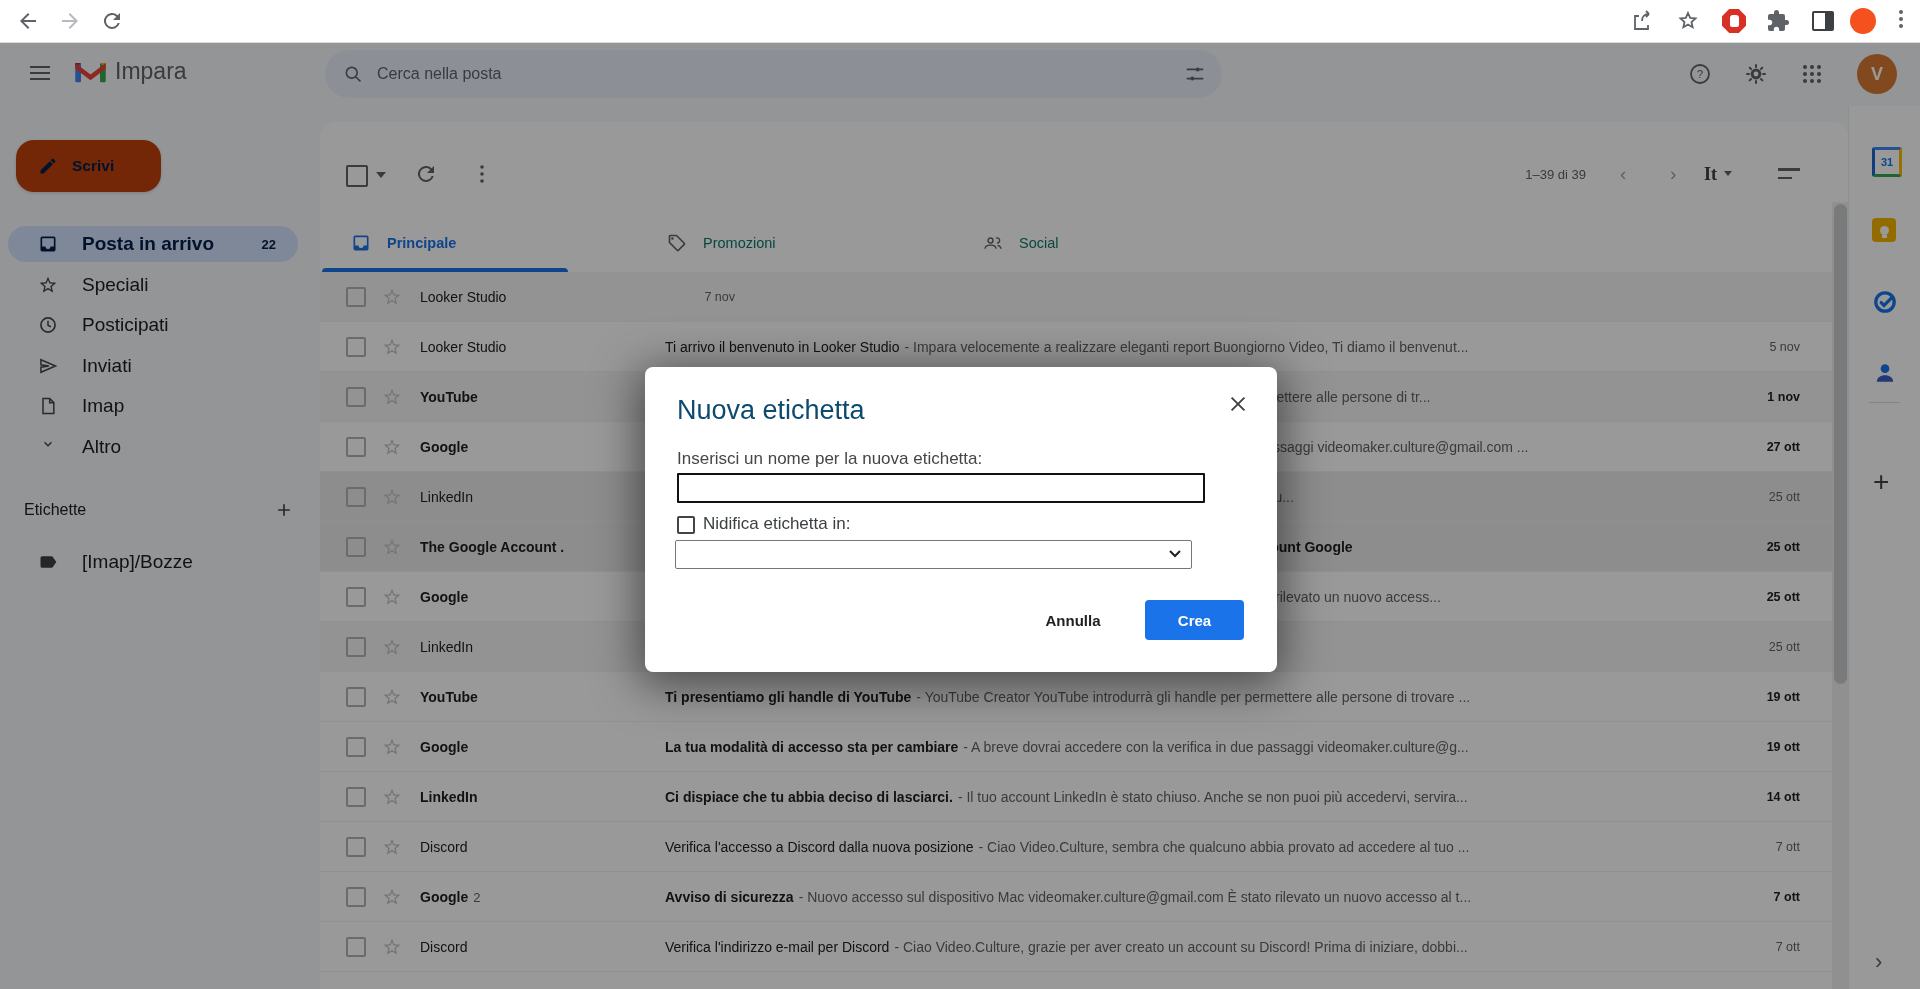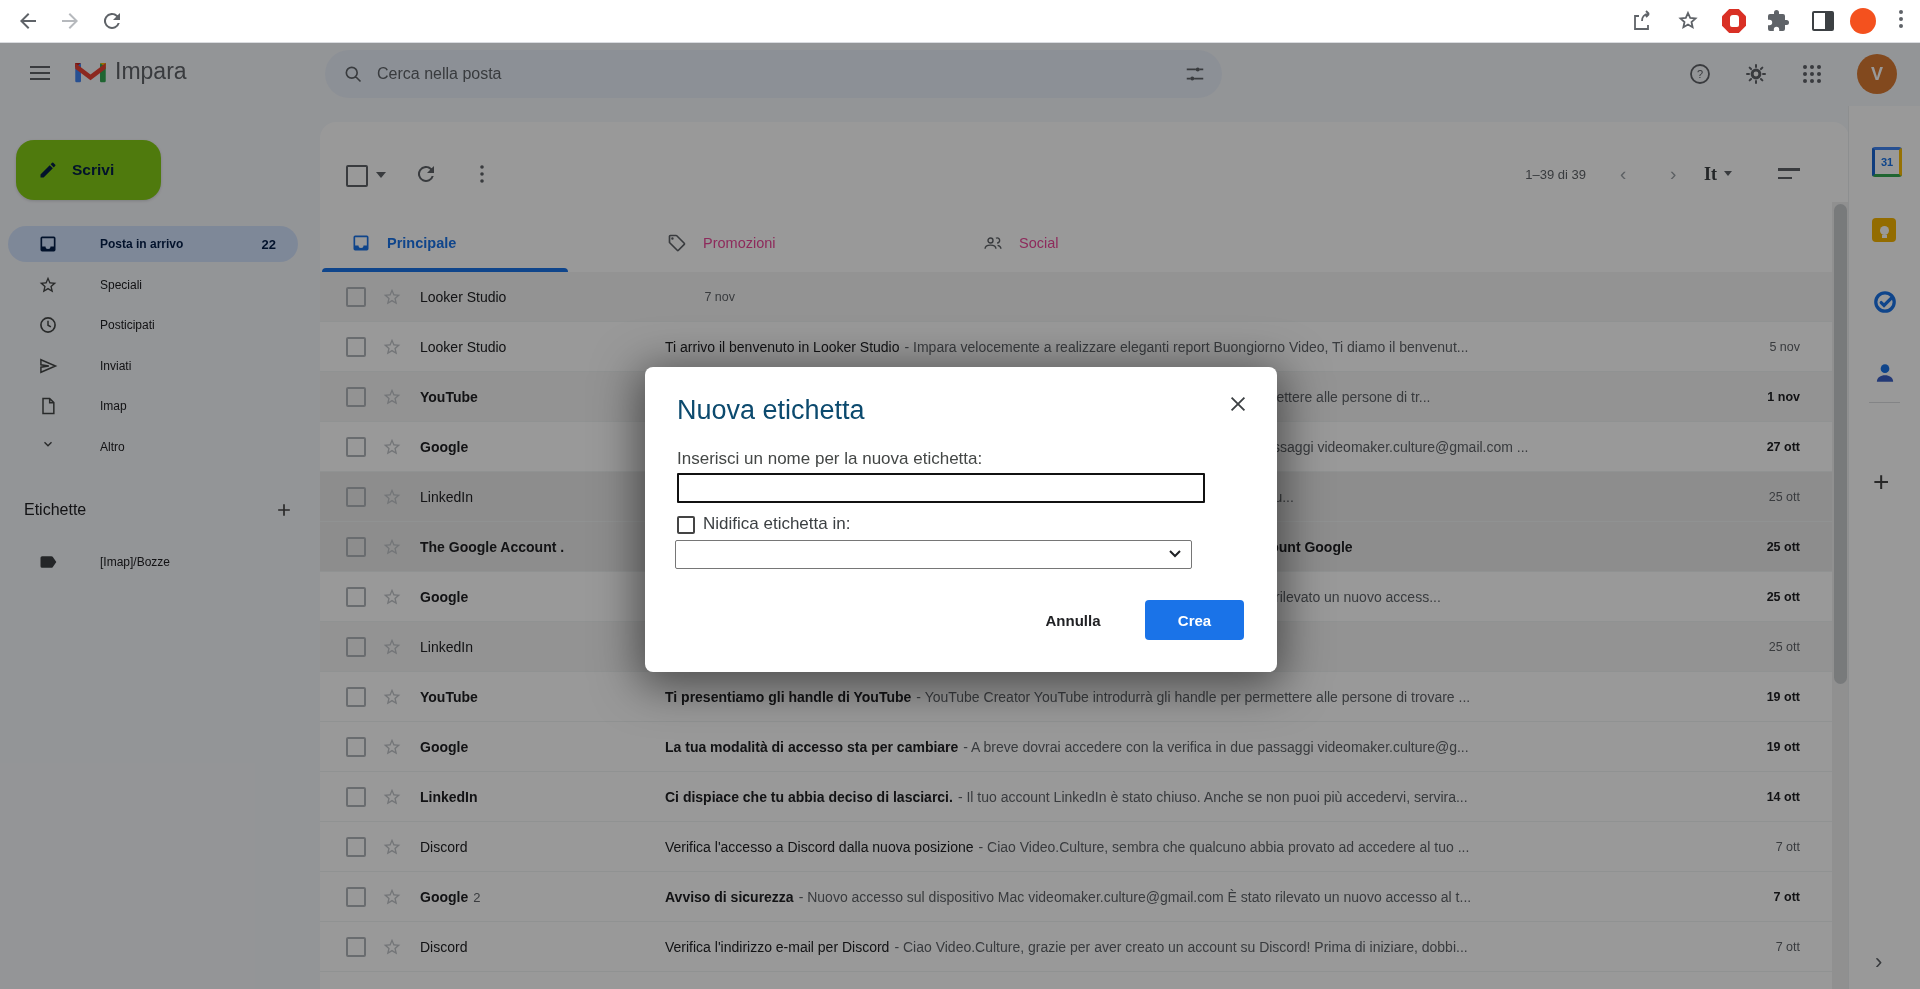--- a/index.html
+++ b/index.html
@@ -22,47 +22,47 @@
   .gm-header{position:absolute;top:0;left:0;right:0;height:64px;}
   .burger{position:absolute;left:28px;top:20px;width:24px;height:24px;cursor:pointer;}
   .burger i{display:block;height:2px;background:#5f6368;margin:4px 2px;}
   .logo{position:absolute;left:74px;top:16px;display:flex;align-items:center;}
   .logo .word{font-size:23px;color:#5f6368;margin-left:8px;}
   .searchbar{position:absolute;left:325px;top:8px;width:897px;height:48px;border-radius:24px;background:#eaf1fb;display:flex;align-items:center;}
   .searchbar .ph{font-size:16px;color:#5f6368;margin-left:14px;flex:1;}
   .hd-ic{position:absolute;top:20px;width:24px;height:24px;}
   .avatar{position:absolute;left:1857px;top:12px;width:40px;height:40px;border-radius:50%;background:#d97b33;color:#fff;font-size:18px;font-weight:bold;display:flex;align-items:center;justify-content:center;}
   
-  .compose{position:absolute;left:16px;top:98px;width:145px;height:60px;border-radius:18px;background:#84cc16;display:flex;align-items:center;box-shadow:0 1px 3px rgba(60,64,67,.2);cursor:pointer;}
+  .compose{position:absolute;left:16px;top:98px;width:145px;height:52px;border-radius:18px;background:#c2410c;display:flex;align-items:center;box-shadow:0 1px 3px rgba(60,64,67,.2);cursor:pointer;}
   .compose span{font-size:15.5px;font-weight:bold;color:#041e49;margin-left:14px;}
   .compose svg{margin-left:22px;}
   .sitem{position:absolute;left:8px;width:290px;height:36px;border-radius:18px;display:flex;align-items:center;cursor:pointer;}
   .sitem .sic{width:20px;height:20px;margin-left:30px;display:flex;}
-  .sitem .slabel{font-size:12px;color:#202124;margin-left:42px;flex:1;}
+  .sitem .slabel{font-size:19px;color:#202124;margin-left:24px;flex:1;}
   .sitem .scount{font-size:13px;color:#202124;margin-right:22px;}
   .sitem.sel{background:#d3e3fd;}
   .sitem.sel .slabel,.sitem.sel .scount{font-weight:bold;color:#041e49;}
   .lbl-head{position:absolute;left:24px;top:458px;width:270px;display:flex;align-items:center;}
   .lbl-head span{font-size:16px;color:#202124;flex:1;}
   
   .gm-main{position:absolute;left:320px;top:80px;width:1529px;height:883px;background:#fff;border-radius:16px 16px 0 0;}
   .tb-ic{position:absolute;top:40px;width:24px;height:24px;cursor:pointer;}
   .selbox{position:absolute;left:26px;top:43px;width:18px;height:18px;border:2px solid #5f6368;border-radius:2px;cursor:pointer;}
   .caret-dn{position:absolute;left:56px;top:50px;width:0;height:0;border-left:5px solid transparent;border-right:5px solid transparent;border-top:6px solid #5f6368;cursor:pointer;}
   .range{position:absolute;right:263px;top:45px;font-size:13px;color:#5f6368;}
   .pg{position:absolute;top:41px;width:22px;height:22px;font-size:19px;color:#9aa0a6;cursor:pointer;}
   .it-ic{position:absolute;left:1384px;top:42px;font-family:"Liberation Serif",serif;font-size:18px;color:#3c4043;font-weight:bold;cursor:pointer;}
   .it-car{display:inline-block;width:0;height:0;border-left:4px solid transparent;border-right:4px solid transparent;border-top:5px solid #5f6368;vertical-align:4px;margin-left:7px;}
   .split-ic{position:absolute;left:1458px;top:46px;width:22px;cursor:pointer;}
   .split-ic i{display:block;height:2.5px;background:#5f6368;margin-bottom:6px;}
   .split-ic i.b{width:14px;}
   
   .tab{position:absolute;top:92px;height:58px;width:316px;display:flex;align-items:center;cursor:pointer;}
   .tab .tic{width:20px;height:20px;margin-left:29px;display:flex;}
-  .tab .tl{font-size:14.5px;color:#ec4899;margin-left:16px;}
+  .tab .tl{font-size:14.5px;color:#0f766e;margin-left:16px;}
   .tab.sel .tl{color:#1a73e8;font-weight:bold;}
   .tab.sel::after{content:"";position:absolute;left:0;bottom:0;width:246px;height:4px;background:#1a73e8;border-radius:4px 4px 0 0;}
   
   .rows{position:absolute;left:0;top:150px;width:1529px;}
   .row{height:49px;border-bottom:1px solid #f1f3f4;display:flex;align-items:center;cursor:pointer;background:#fff;}
   .row.shade1{background:#f6f6f6;}
   .row.shade2{background:#ececec;}
   .row .cb{width:16px;height:16px;border:2px solid #b0b4b9;border-radius:2px;margin-left:26px;flex:none;}
   .row .st{width:20px;height:20px;margin-left:16px;flex:none;display:flex;}
   .row .sender{width:225px;margin-left:18px;font-size:14px;color:#202124;white-space:nowrap;overflow:hidden;flex:none;}

